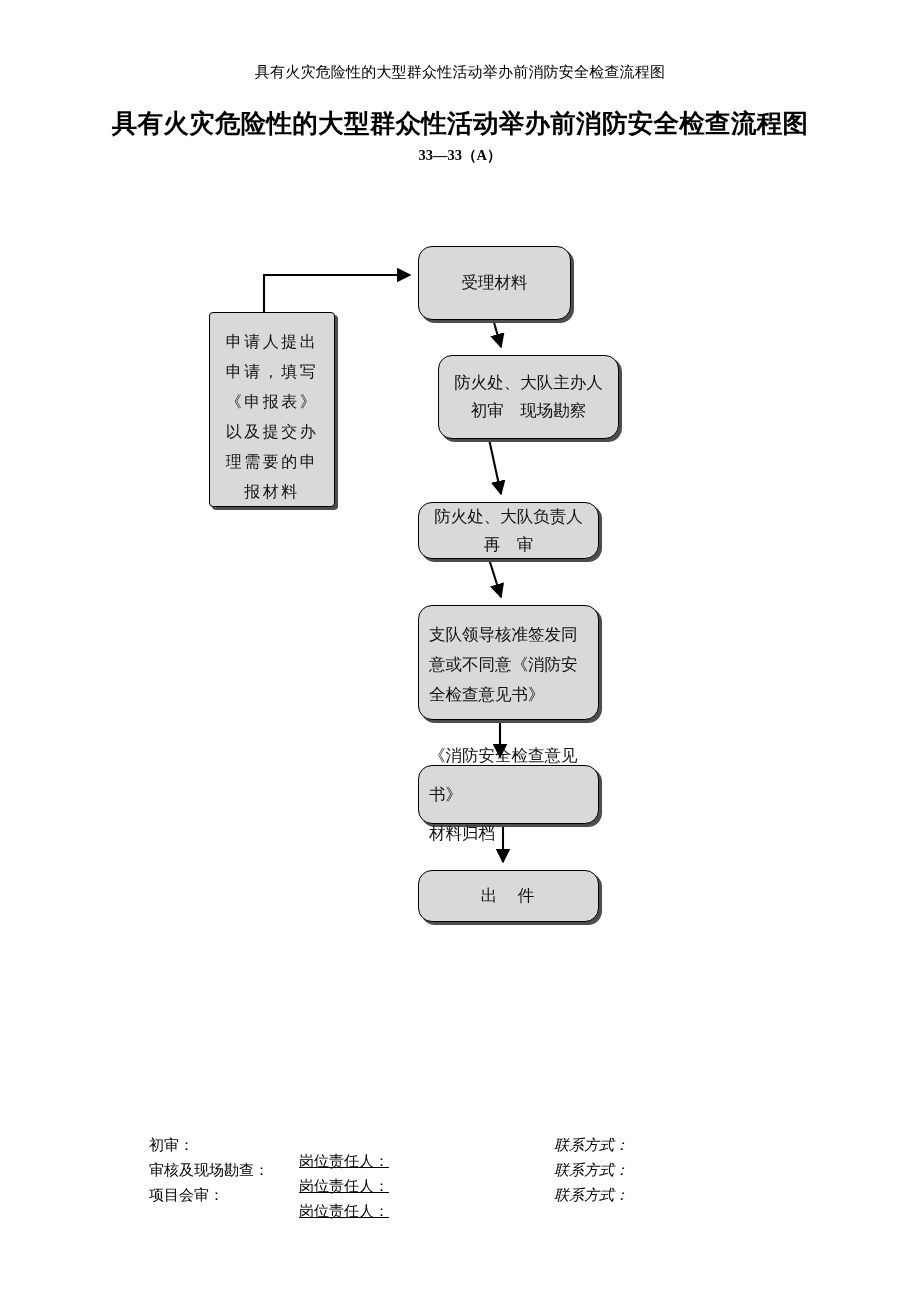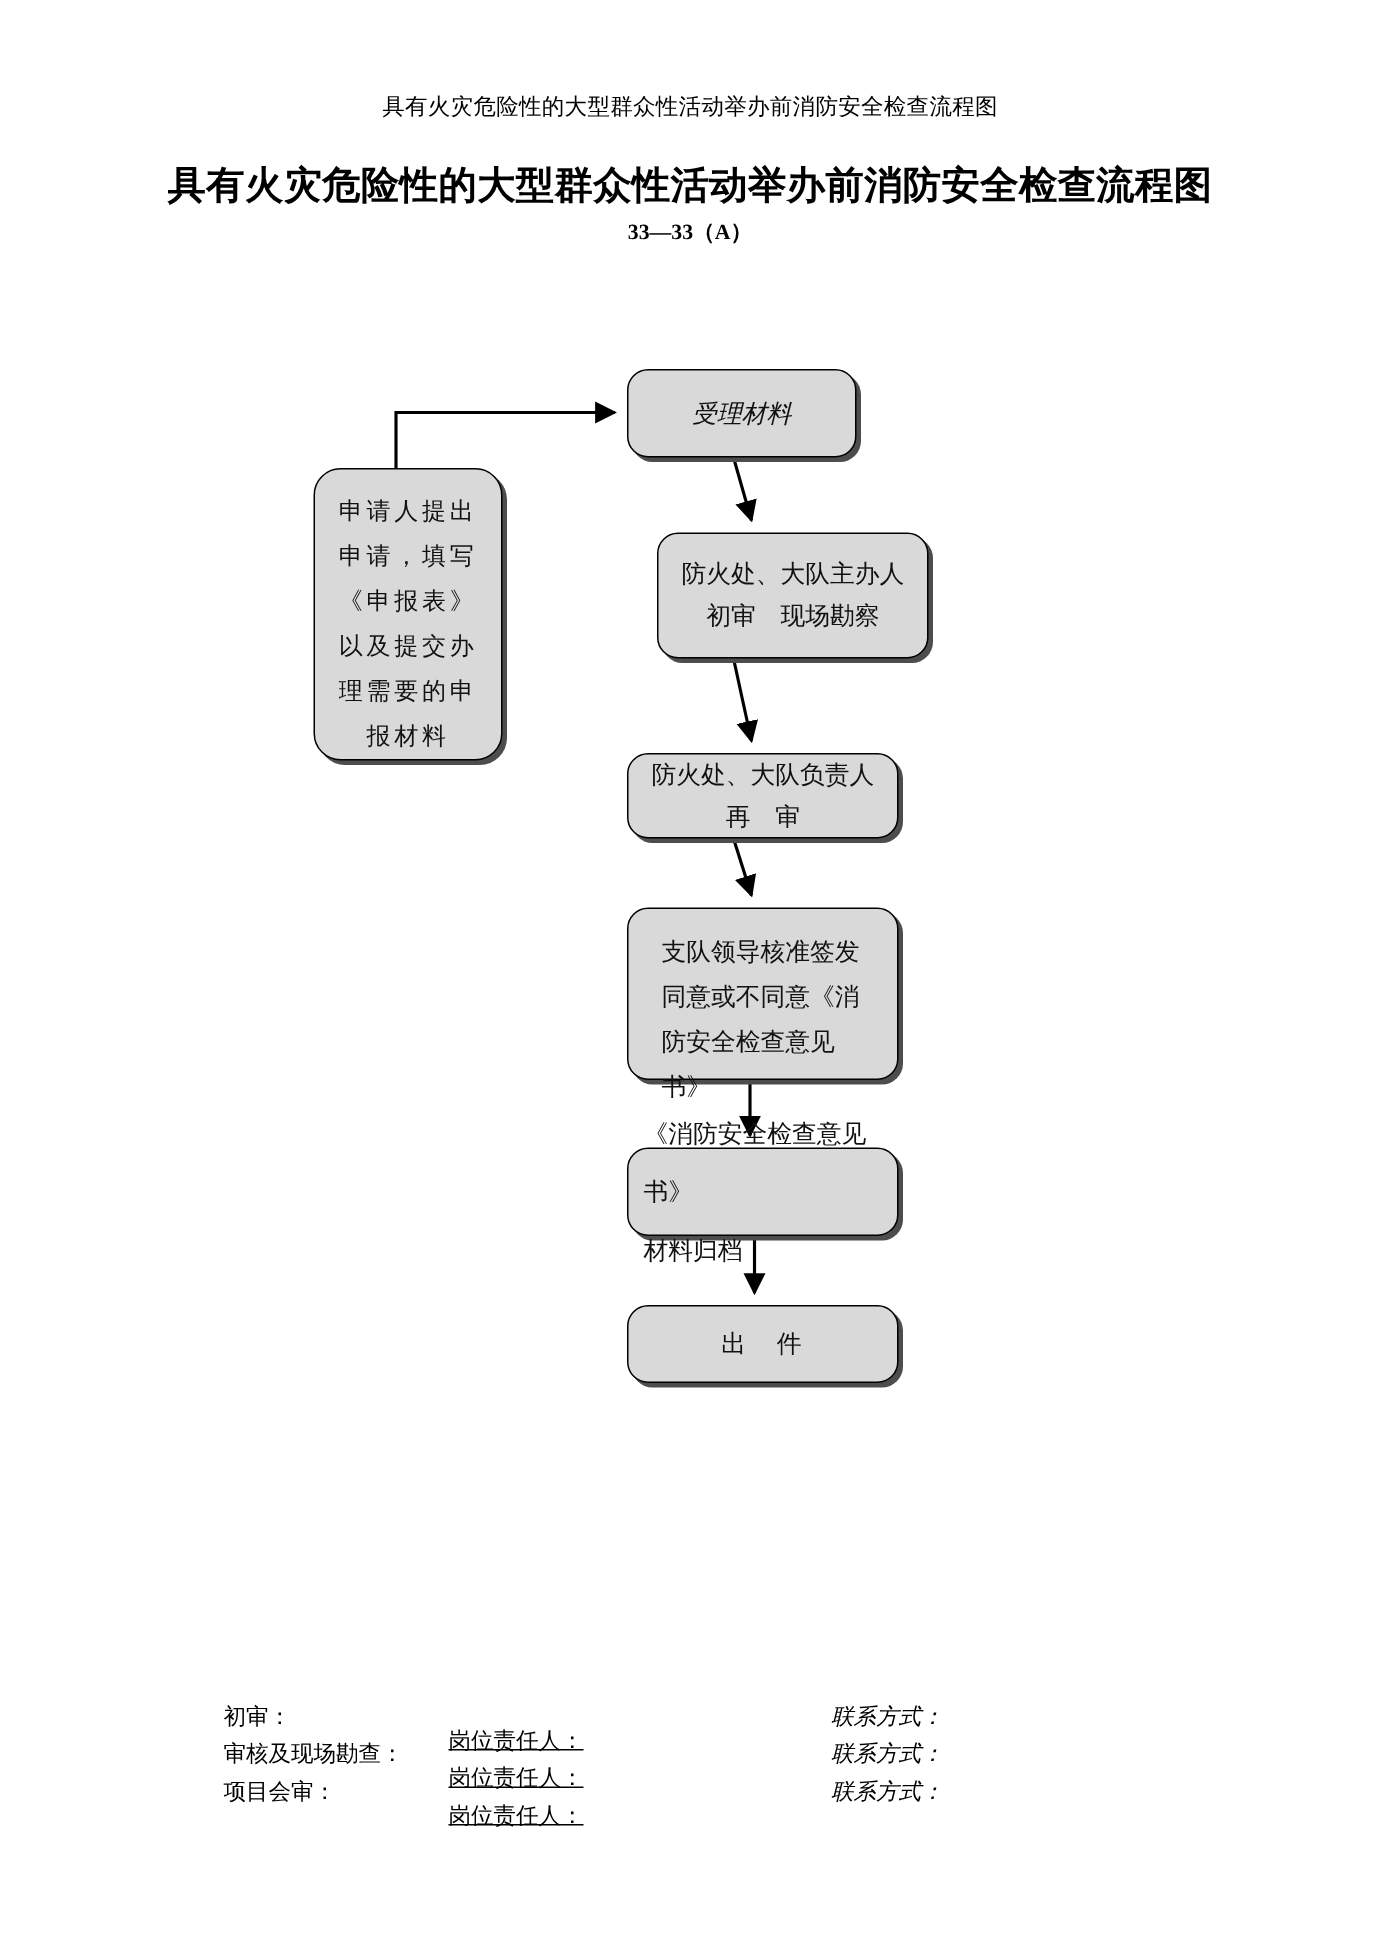--- a/index.html
+++ b/index.html
@@ -77,32 +77,32 @@
     box-sizing: border-box;
   }
   .node.center .node-text { text-align: center; }
   .node.left   .node-text { text-align: left; }
   .node.top    { align-items: flex-start; }
   .node.top .node-text { padding-top: 12px; }
 
   
   #node-applicant {
     left: 209px;  top: 312px;  width: 126px; height: 195px;
-    border-radius: 18px;
+    border-radius: 4px;
     letter-spacing: 2.5px;
     line-height: 30px;
     font-size: 16px;
   }
   #node-applicant .node-text { padding: 0 12px; padding-top: 14px; }
 
-  #node-accept      { left: 418px; top: 246px; width: 153px; height: 59px; font-style: italic; }
+  #node-accept      { left: 418px; top: 246px; width: 153px; height: 74px; }
   #node-first       { left: 418px; top: 355px; width: 181px; height: 84px; margin-left: 20px; }
   #node-second      { left: 418px; top: 502px; width: 181px; height: 57px; }
   #node-approve     { left: 418px; top: 605px; width: 181px; height: 115px; }
-  #node-approve .node-text { padding-left: 22px; padding-top: 14px; line-height: 30px; }
+  #node-approve .node-text { padding-left: 10px; padding-top: 14px; line-height: 30px; }
   #node-archive     { left: 418px; top: 765px; width: 181px; height: 59px; }
   #node-archive .node-text { line-height: 39px; }
   #node-output      { left: 418px; top: 870px; width: 181px; height: 52px; letter-spacing: 2px; }
 
   
   #footer {
     position: absolute;
     left: 139px;
     top: 1133px;
     width: 700px;

